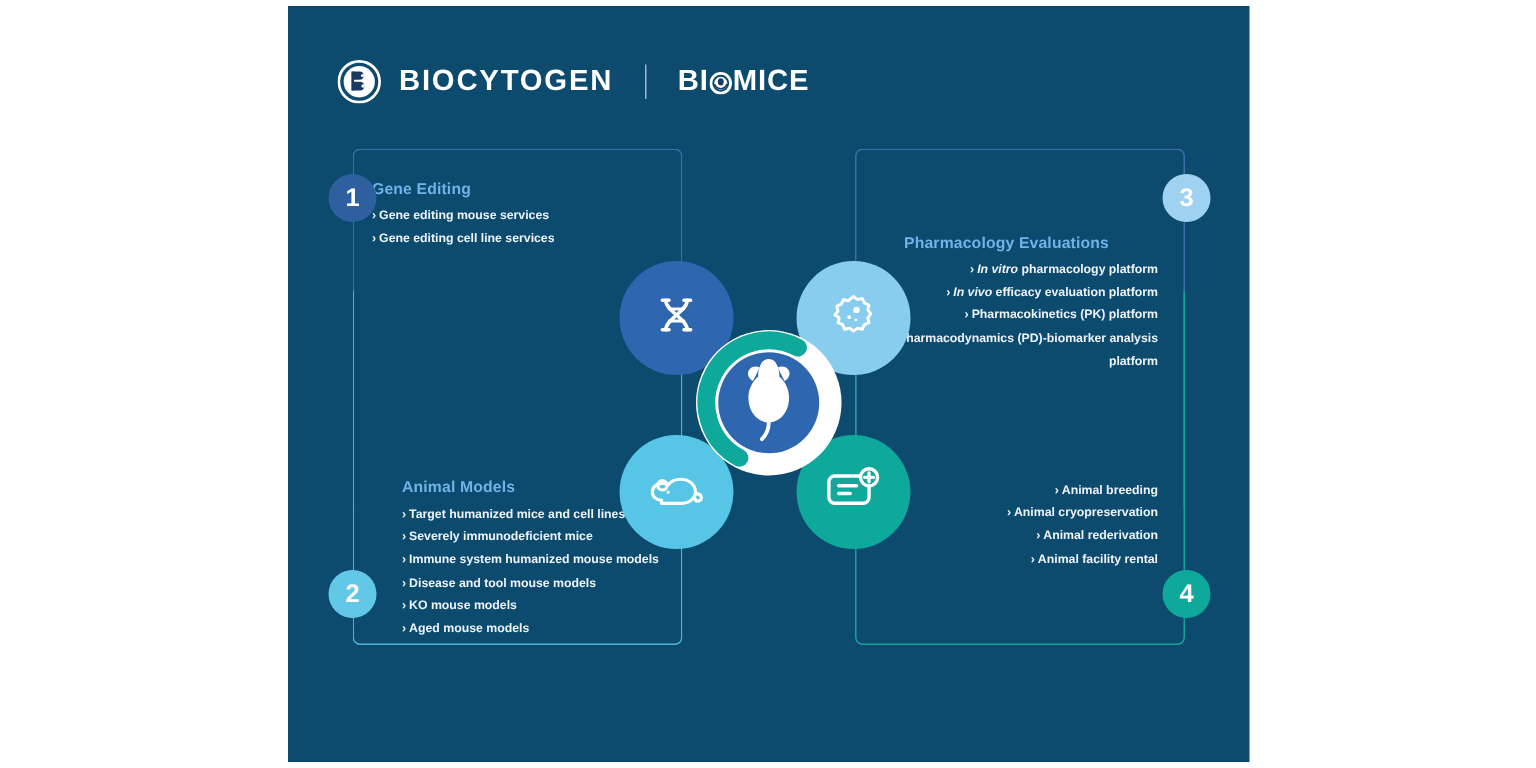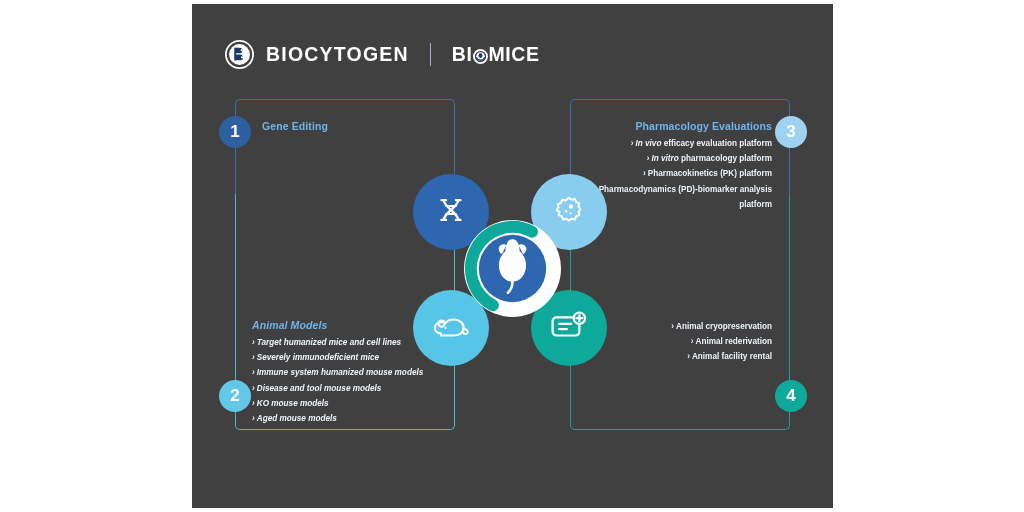--- a/index.html
+++ b/index.html
@@ -1,20 +1,20 @@
 <!DOCTYPE html>
 <html><head>
 <meta charset="utf-8">
 <style>
   html,body{margin:0;padding:0;background:#ffffff;}
   body{width:1024px;height:512px;overflow:hidden;
        font-family:"Liberation Sans","DejaVu Sans",sans-serif;}
 
   .canvas{position:absolute;left:192px;top:4px;width:641px;height:504px;
-          background:#404040;overflow:hidden;}
+          background:#0c4a6e;overflow:hidden;}
 
   
   .logo{position:absolute;left:33px;top:36px;display:flex;align-items:center;gap:12px;}
   .logo-mark{width:29px;height:29px;flex:0 0 auto;}
   .logo-word{color:#ffffff;font-size:19.5px;font-weight:700;letter-spacing:1.2px;
              line-height:1;white-space:nowrap;}
   .logo-div{width:1px;height:23px;background:#9fb4cc;margin:0 9px;}
   .logo-word2{color:#ffffff;font-size:19.5px;font-weight:700;letter-spacing:0.6px;
               line-height:1;white-space:nowrap;display:flex;align-items:center;}
   .bm-o{display:inline-block;width:15px;height:15px;margin:0 0.5px;position:relative;top:1px;}
@@ -40,27 +40,27 @@
   .badge-4{left:583px;top:376px;background:#0fa99b;}
 
   
   .block{position:absolute;z-index:4;}
   .block h3{margin:0 0 4px 0;color:#6fb3e8;font-size:10.5px;font-weight:700;
             letter-spacing:0.1px;}
   .block .row{color:#eef4fb;font-size:8.2px;font-weight:700;line-height:15.2px;
               white-space:nowrap;}
   .block .row .chev{font-weight:700;margin-right:2px;}
   .block .row i{font-style:italic;}
-  .blk-1{top:116px;left:70px;}
-  .blk-2{top:315px;left:60px;font-style:italic;}
+  .blk-1{top:116px;left:56px;}
+  .blk-2{top:315px;left:76px;}
   .blk-3{top:116px;left:378px;width:220px;text-align:right;padding-right:18px;
          box-sizing:border-box;}
   .blk-4{top:315px;left:378px;width:220px;text-align:right;padding-right:18px;
          box-sizing:border-box;}
-  .blk-3 h3,.blk-4 h3{text-align:right;}
+  .blk-3 h3,.blk-4 h3{text-align:center;margin-top:36px;}
   .blk-3 .row,.blk-4 .row{white-space:normal;}
 
   
   .sat{position:absolute;border-radius:50%;display:flex;align-items:center;
        justify-content:center;z-index:5;}
   .sat-dna{left:221px;top:170px;width:76px;height:76px;background:#2e66b0;}
   .sat-cell{left:339px;top:170px;width:76px;height:76px;background:#88cdee;}
   .sat-mouse{left:221px;top:286px;width:76px;height:76px;background:#57c6e6;}
   .sat-cage{left:339px;top:286px;width:76px;height:76px;background:#0fa99b;}
 
@@ -107,46 +107,51 @@
   <div class="frame frame-3" data-interactable="false"></div>
   <div class="frame frame-4" data-interactable="false"></div>
 
   <div class="badge badge-1" data-interactable="true">1</div>
   <div class="badge badge-2" data-interactable="true">2</div>
   <div class="badge badge-3" data-interactable="true">3</div>
   <div class="badge badge-4" data-interactable="true">4</div>
 
   <div class="block blk-1" data-interactable="false">
     <h3 data-interactable="false">Gene Editing</h3>
+    <div data-interactable="false">
+        <div class="row" data-interactable="false"><span class="chev" data-interactable="false">›</span>Gene editing mouse services</div>
+        <div class="row" data-interactable="false"><span class="chev" data-interactable="false">›</span>Gene editing cell line services</div>
+      </div>
   </div>
 
   <div class="block blk-2" data-interactable="false">
     <h3 data-interactable="false">Animal Models</h3>
     <div data-interactable="false">
         <div class="row" data-interactable="false"><span class="chev" data-interactable="false">›</span>Target humanized mice and cell lines</div>
         <div class="row" data-interactable="false"><span class="chev" data-interactable="false">›</span>Severely immunodeficient mice</div>
         <div class="row" data-interactable="false"><span class="chev" data-interactable="false">›</span>Immune system humanized mouse models</div>
         <div class="row" data-interactable="false"><span class="chev" data-interactable="false">›</span>Disease and tool mouse models</div>
         <div class="row" data-interactable="false"><span class="chev" data-interactable="false">›</span>KO mouse models</div>
         <div class="row" data-interactable="false"><span class="chev" data-interactable="false">›</span>Aged mouse models</div>
       </div>
   </div>
 
   <div class="block blk-3" data-interactable="false">
     <h3 data-interactable="false">Pharmacology Evaluations</h3>
     <div data-interactable="false">
+        <div class="row" data-interactable="false"><span class="chev" data-interactable="false">›</span><i>In vitro</i> pharmacology platform</div>
         <div class="row" data-interactable="false"><span class="chev" data-interactable="false">›</span><i>In vivo</i> efficacy evaluation platform</div>
-        <div class="row" data-interactable="false"><span class="chev" data-interactable="false">›</span><i>In vitro</i> pharmacology platform</div>
         <div class="row" data-interactable="false"><span class="chev" data-interactable="false">›</span>Pharmacokinetics (PK) platform</div>
         <div class="row" data-interactable="false"><span class="chev" data-interactable="false">›</span>Pharmacodynamics (PD)-biomarker analysis platform</div>
       </div>
   </div>
 
   <div class="block blk-4" data-interactable="false">
     <div data-interactable="false">
+        <div class="row" data-interactable="false"><span class="chev" data-interactable="false">›</span>Animal breeding</div>
         <div class="row" data-interactable="false"><span class="chev" data-interactable="false">›</span>Animal cryopreservation</div>
         <div class="row" data-interactable="false"><span class="chev" data-interactable="false">›</span>Animal rederivation</div>
         <div class="row" data-interactable="false"><span class="chev" data-interactable="false">›</span>Animal facility rental</div>
       </div>
   </div>
 
   <div class="sat sat-dna" data-interactable="true">
     <span data-interactable="false">
       <svg viewBox="0 0 40 40" width="36" height="36" fill="none" stroke="#ffffff" stroke-width="2.6" stroke-linecap="round">
         <path d="M12 9c0 8 16 14 16 22"></path>

